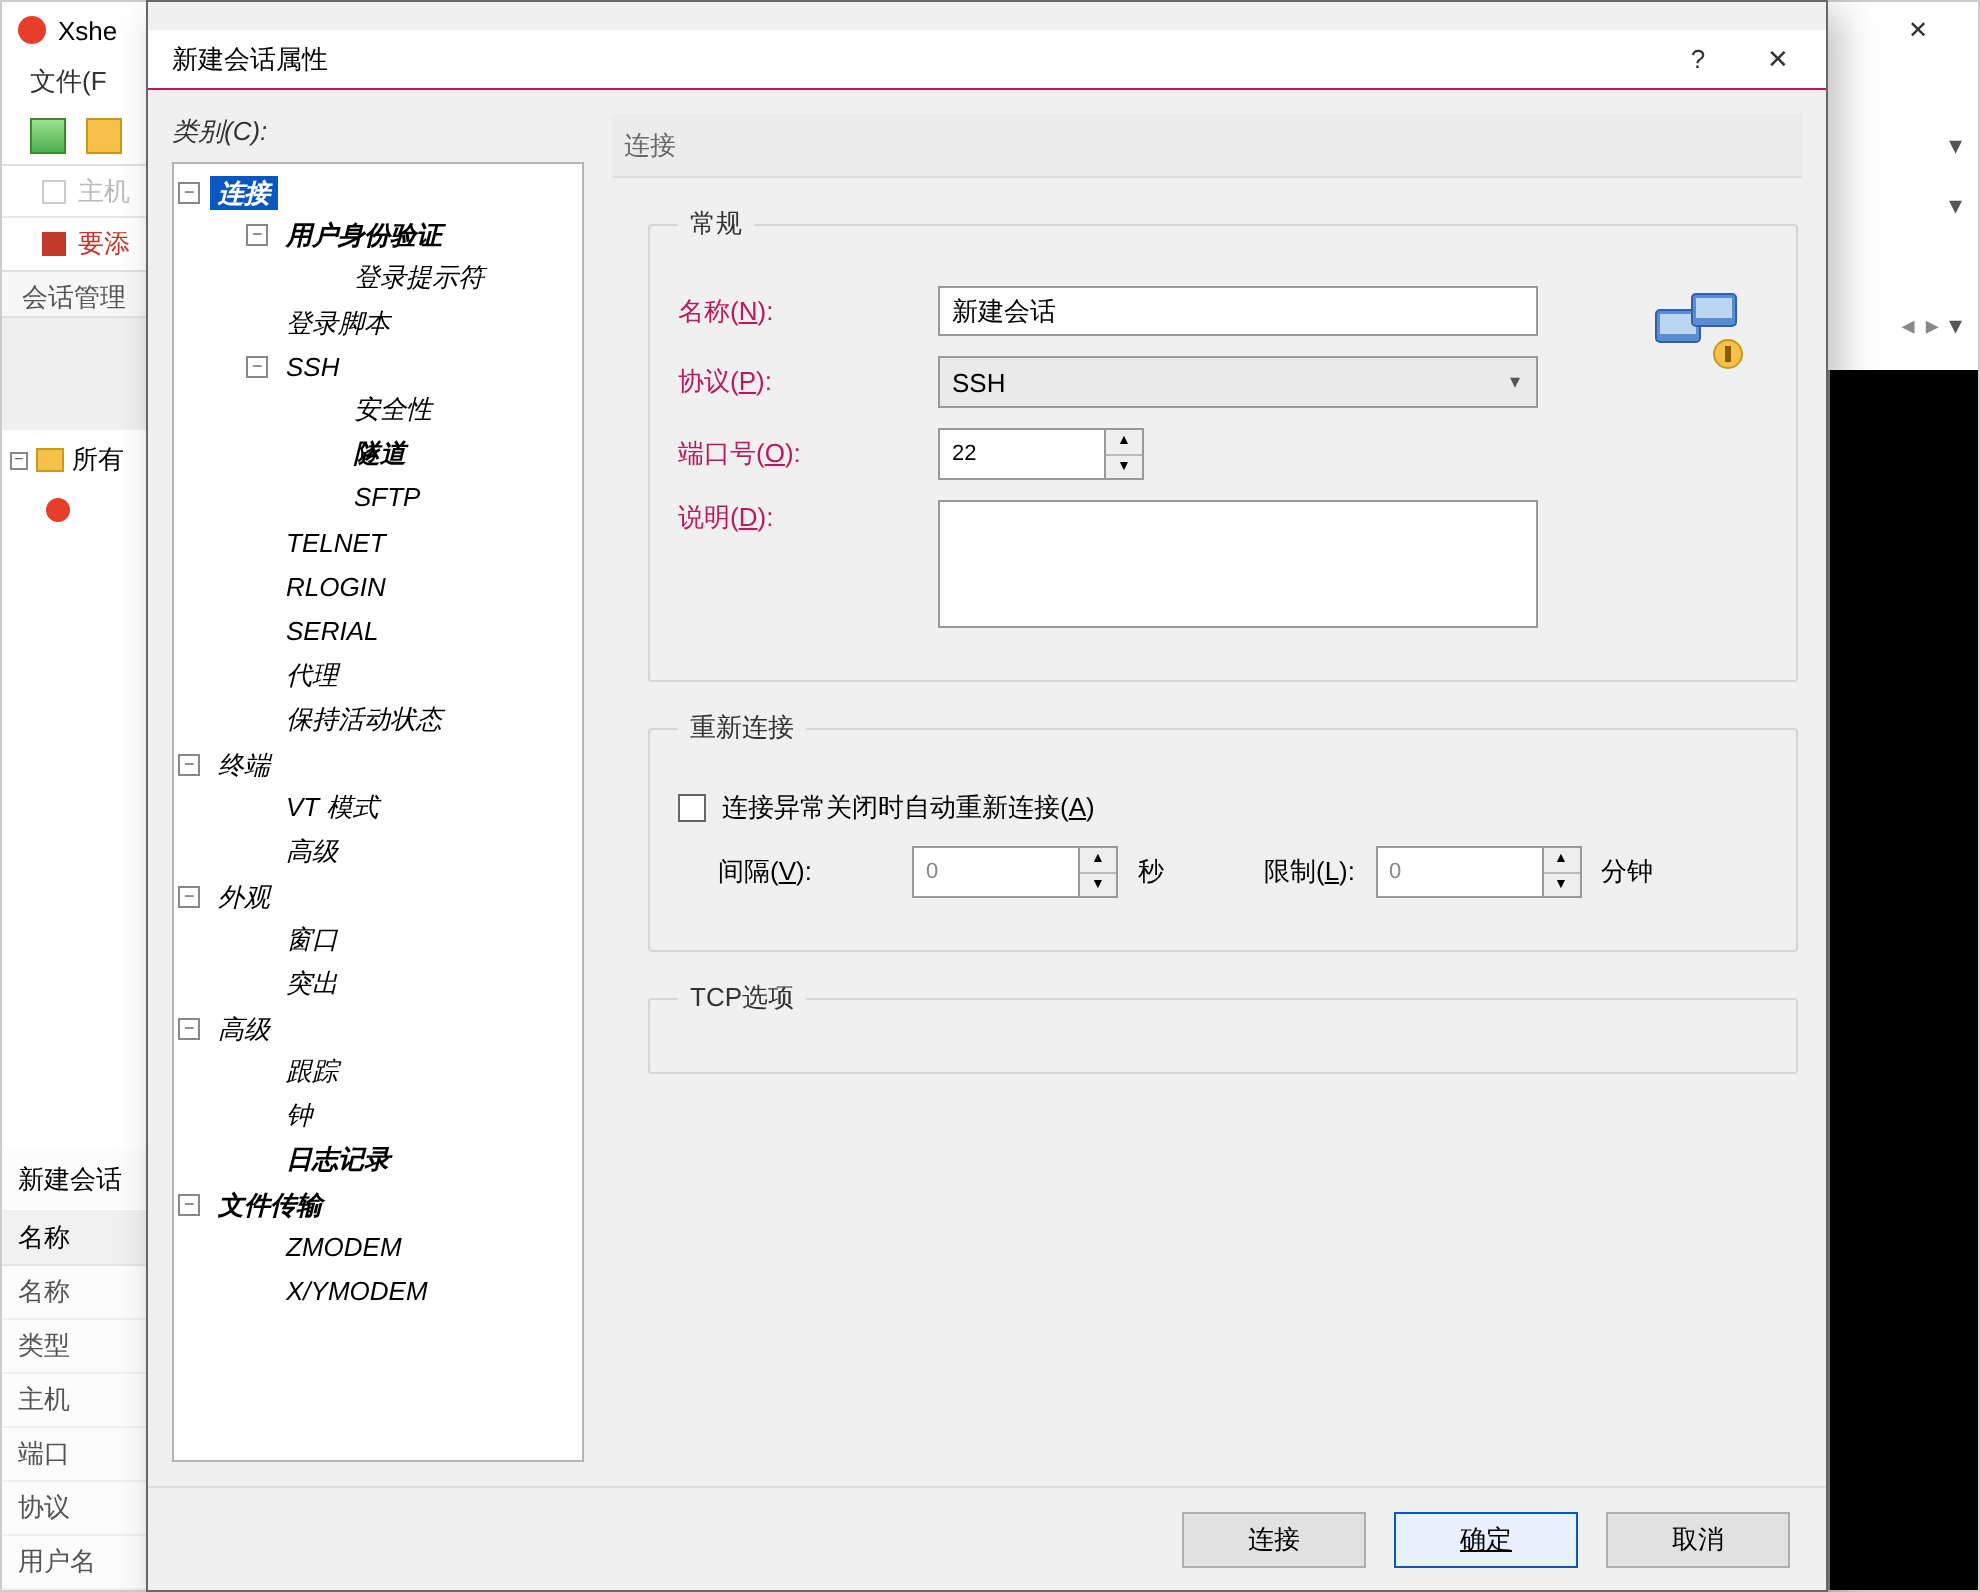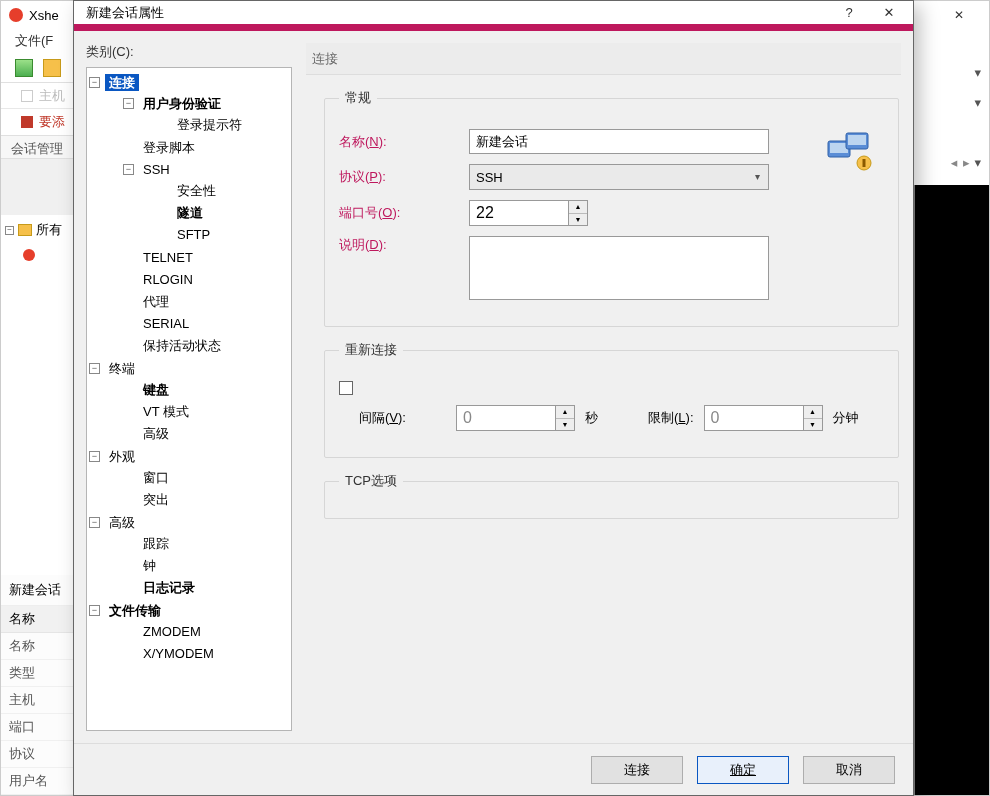--- a/index.html
+++ b/index.html
@@ -28,28 +28,28 @@
 .bg-prop-title { padding: 6px 8px; border-bottom: 1px solid #eee; }
 .bg-prop-head { padding: 4px 8px; background: #f1f1f1; border-bottom: 1px solid #e5e5e5; }
 .bg-prop-row { padding: 4px 8px; border-bottom: 1px solid #f0f0f0; color: #555; }
 .bg-terminal { position: absolute; right: 0; top: 184px; width: 75px; bottom: 0; background: #000; border-left: 1px solid #888; }
 .bg-right-tool { position: absolute; right:0; top:56px; width:75px; height:128px; background:#fff; display:flex; flex-direction:column; }
 .bg-right-row { flex:0 0 30px; display:flex; align-items:center; justify-content:flex-end; padding-right:8px; gap:4px; color:#555; font-size:10px;}
 .bg-carets { color:#888; letter-spacing:1px;}
 
 
 .dialog { position: absolute; left: 73px; top: 0; width: 841px; height: 796px; background: #f0f0f0; border: 1px solid #666; box-shadow: 6px 6px 18px rgba(0,0,0,0.25); display: flex; flex-direction: column; }
-.dlg-title { height: 30px; background: #fff; display: flex; align-items: center; padding: 0 4px 0 12px; border-bottom: 7px solid #be185d; }
+.dlg-title { height: 30px; background: #fff; display: flex; align-items: center; padding: 0 4px 0 12px; border-bottom: 1px solid #be185d; margin-top: 14px; }
 .dlg-title-text { flex: 1; }
 .dlg-title-btn { width: 40px; height: 30px; display: flex; align-items: center; justify-content: center; color: #333; font-size: 15px;}
 
 .dlg-body { flex: 1; display: flex; padding: 12px; gap: 14px; min-height: 0; }
 
 .cat-label { margin-bottom: 6px; color:#333; }
-.cat-col { width: 206px; display:flex; flex-direction:column;}
+.cat-col { width: 206px; display:flex; flex-direction:column;font-style:italic;}
 .tree-box { flex:1; background: #fff; border: 1px solid #b5b5b5; padding: 4px 2px; overflow: auto; }
 .tree-ul { list-style: none; margin: 0; padding: 0; }
 .tree-ul ul { list-style: none; margin: 0; padding-left: 18px; }
 .tree-li { position: relative; padding: 1px 0 1px 16px; line-height: 20px; white-space: nowrap; cursor: default; }
 .tree-toggle { position: absolute; left: 0; top: 5px; width: 11px; height: 11px; border: 1px solid #888; background: #fff; display: flex; align-items: center; justify-content: center; font-size: 9px; line-height: 1; color:#555; cursor:pointer;}
 .tree-label { padding: 1px 4px; }
 .tree-label.sel { background: #0a57c2; color: #fff; }
 .tree-label.bold { font-weight: 700; }
 
 .right-col { flex: 1; display: flex; flex-direction: column; }
@@ -59,21 +59,21 @@
 legend { padding: 0 6px; color: #333; }
 
 .row { display: flex; align-items: center; margin: 10px 0; }
 .row .lbl { width: 130px; color: #be185d; }
 .row.top { align-items: flex-start; }
 input[type=text].field, textarea.field { width: 300px; border: 1px solid #999; padding: 4px 6px; font-size: 13px; background:#fff; }
 textarea.field { height: 64px; resize: none; }
 .select { width: 300px; height: 26px; border: 1px solid #999; background: #eaeaea; display: flex; align-items: center; padding: 0 6px; position: relative; }
 .select .chev { position: absolute; right: 8px; top: 6px; font-size: 10px; color: #555; }
 .spinwrap { display: inline-flex; border: 1px solid #999; height: 26px; background:#fff;}
-.spinwrap input { border: none; width: 98px; padding: 0 6px; font-size: 16px; }
+.spinwrap input { border: none; width: 82px; padding: 0 6px; font-size: 11px; }
 .spinwrap input:disabled { background:#fff; color:#888;}
 .spinbtns { display: flex; flex-direction: column; border-left: 1px solid #999; }
 .spinbtns div { width: 18px; flex: 1; display: flex; align-items: center; justify-content: center; font-size: 7px; background: #eee; border-bottom: 1px solid #bbb; cursor:pointer;}
 .spinbtns div:last-child { border-bottom: none; }
 
 .highlight-box { border: 3px solid #e63e2b; border-radius: 8px; padding: 3px 4px; margin: -6px -7px; }
 
 .computer-icon { position: absolute; right: 24px; top: 24px; width: 48px; height: 42px; }
 
 .chk { display: inline-flex; align-items: center; gap: 8px; }
@@ -186,30 +186,29 @@
                 <span class="tree-toggle">−</span>
                 <span class="tree-label">SSH</span>
                 <ul>
                   <li class="tree-li"><span class="tree-label">安全性</span></li>
                   <li class="tree-li"><span class="tree-label bold">隧道</span></li>
                   <li class="tree-li"><span class="tree-label">SFTP</span></li>
                 </ul>
               </li>
               <li class="tree-li"><span class="tree-label">TELNET</span></li>
               <li class="tree-li"><span class="tree-label">RLOGIN</span></li>
+              <li class="tree-li"><span class="tree-label">SERIAL</span></li>
               <li class="tree-li"><span class="tree-label">代理</span></li>
-              <li class="tree-li"><span class="tree-label">SERIAL</span></li>
               <li class="tree-li"><span class="tree-label">保持活动状态</span></li>
             </ul>
           </li>
           <li class="tree-li">
             <span class="tree-toggle">−</span>
             <span class="tree-label">终端</span>
             <ul>
-              <li class="tree-li"><span class="tree-label bold">键盘</span></li>
               <li class="tree-li"><span class="tree-label">VT 模式</span></li>
               <li class="tree-li"><span class="tree-label">高级</span></li>
             </ul>
           </li>
           <li class="tree-li">
             <span class="tree-toggle">−</span>
             <span class="tree-label">外观</span>
             <ul>
               <li class="tree-li"><span class="tree-label">窗口</span></li>
               <li class="tree-li"><span class="tree-label">突出</span></li>
@@ -275,20 +274,21 @@
           <span class="lbl"><span>说明(</span><span class="und">D</span><span>):</span></span>
           <textarea class="field" style=""></textarea>
         </div>
       </fieldset>
 
       <fieldset>
         <legend>重新连接</legend>
         <div class="row">
           <label class="chk">
             <span class="chk-box"></span>
+            <span><span>连接异常关闭时自动重新连接(</span><span class="und">A</span><span>)</span></span>
           </label>
         </div>
         <div class="row" style="gap:10px; padding-left:20px;">
           <span><span>间隔(</span><span class="und">V</span><span>):</span></span>
           <span style="width:30px"></span>
           <span class="spinwrap">
             <input type="text" disabled="" value="0" style="">
             <span class="spinbtns">
                 <div>▲</div>
                 <div>▼</div>

